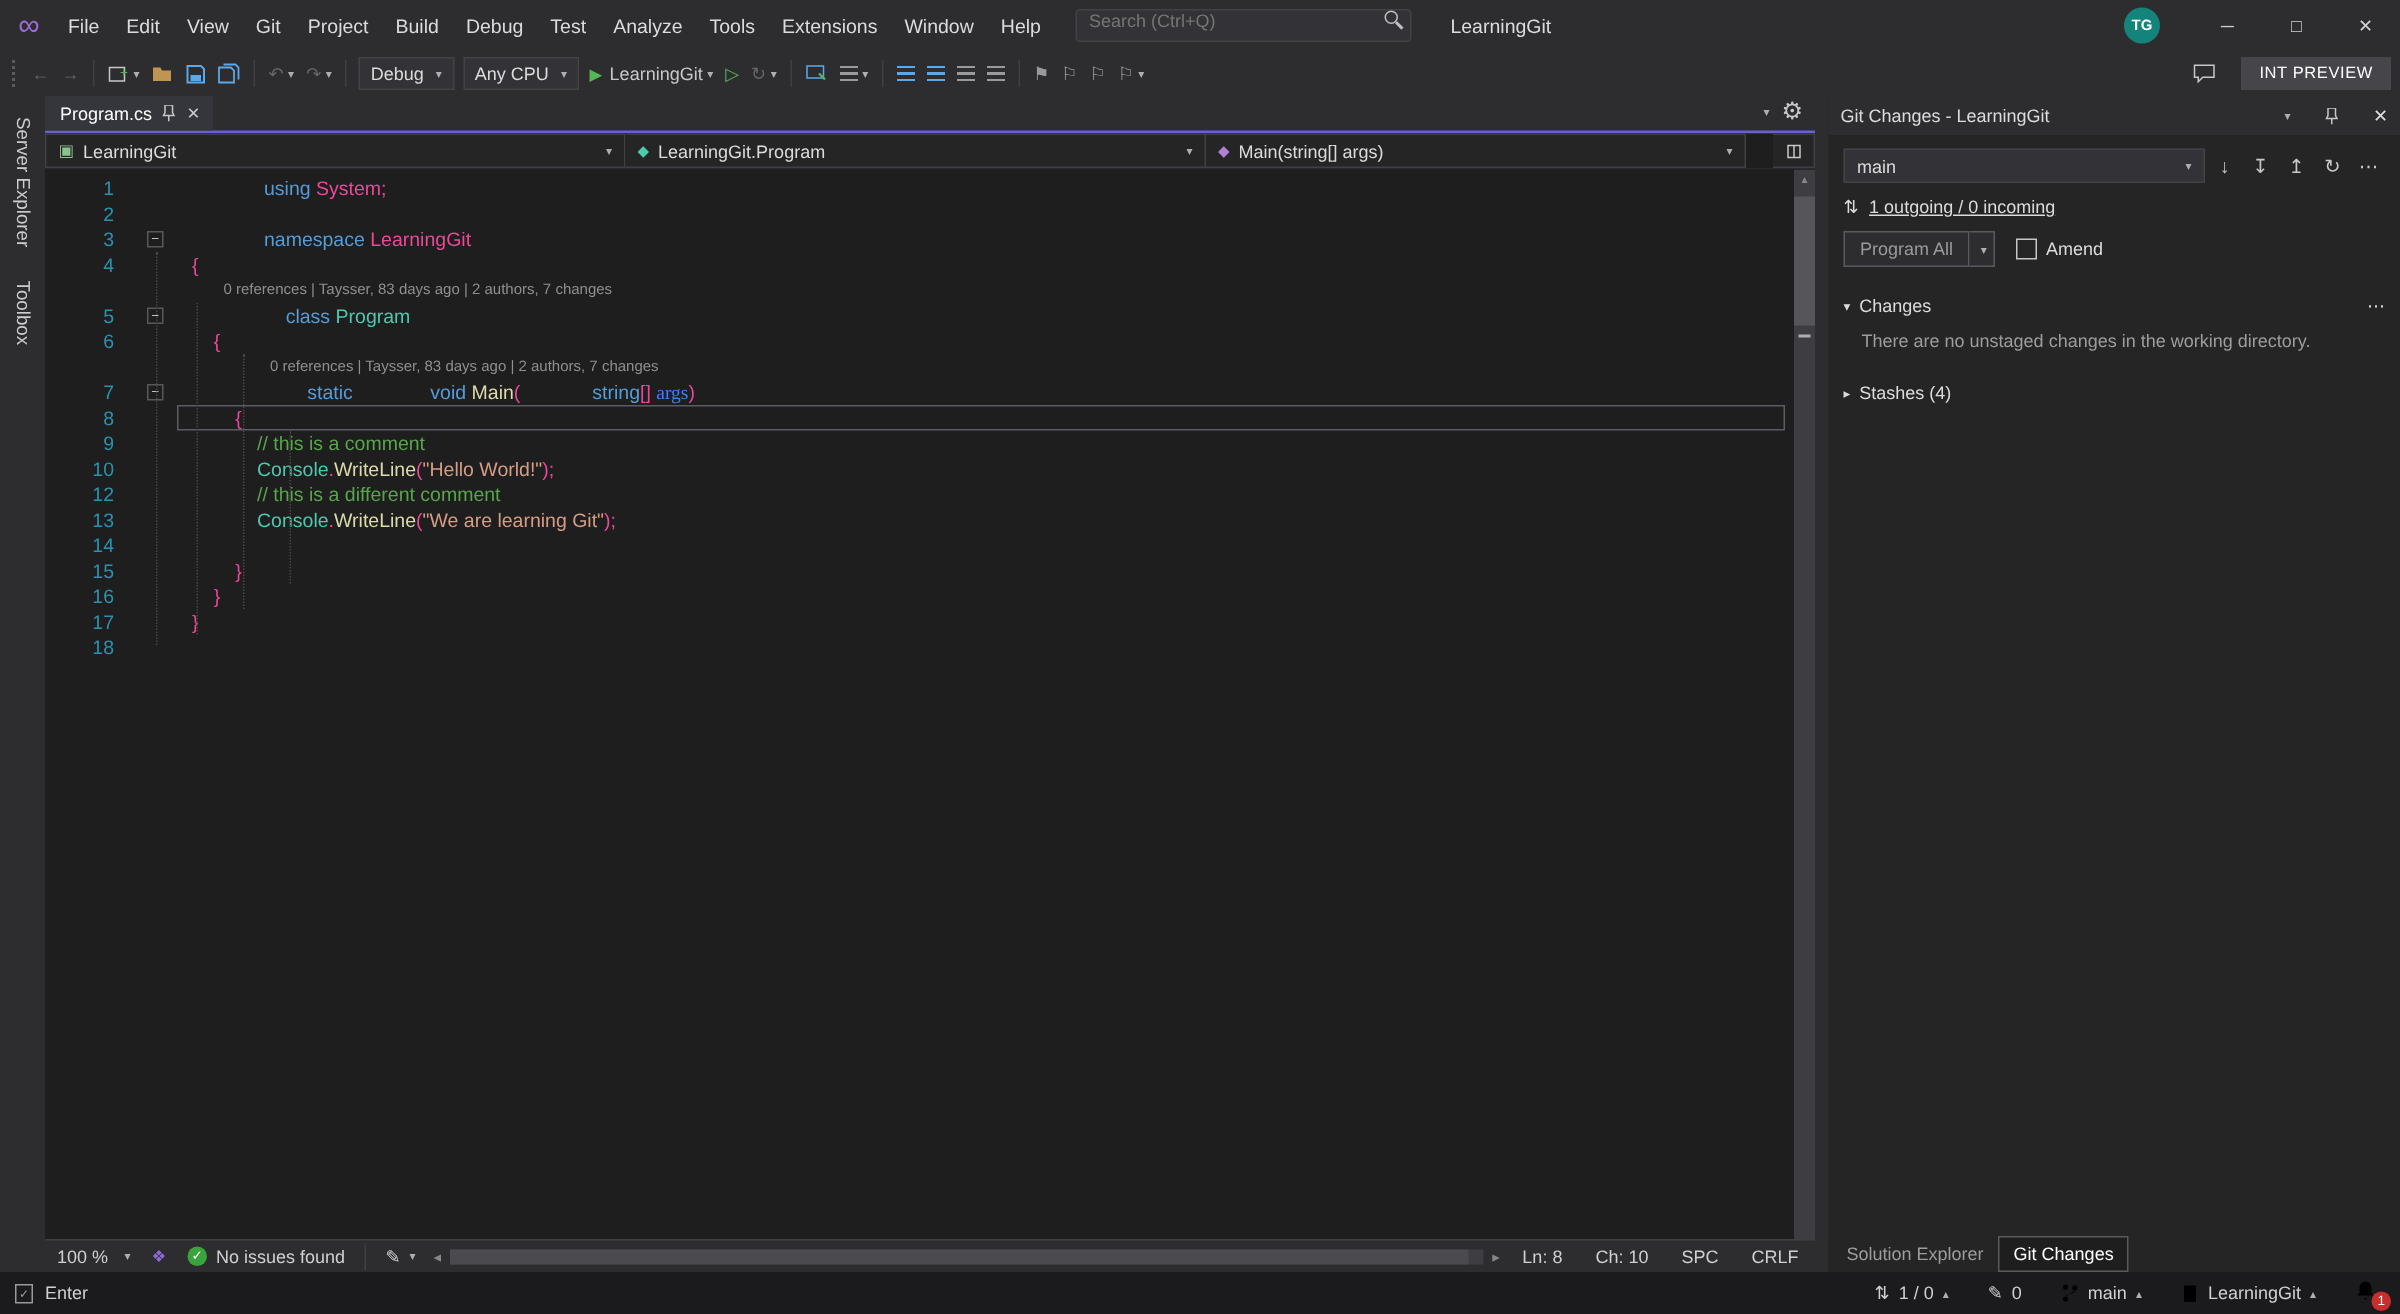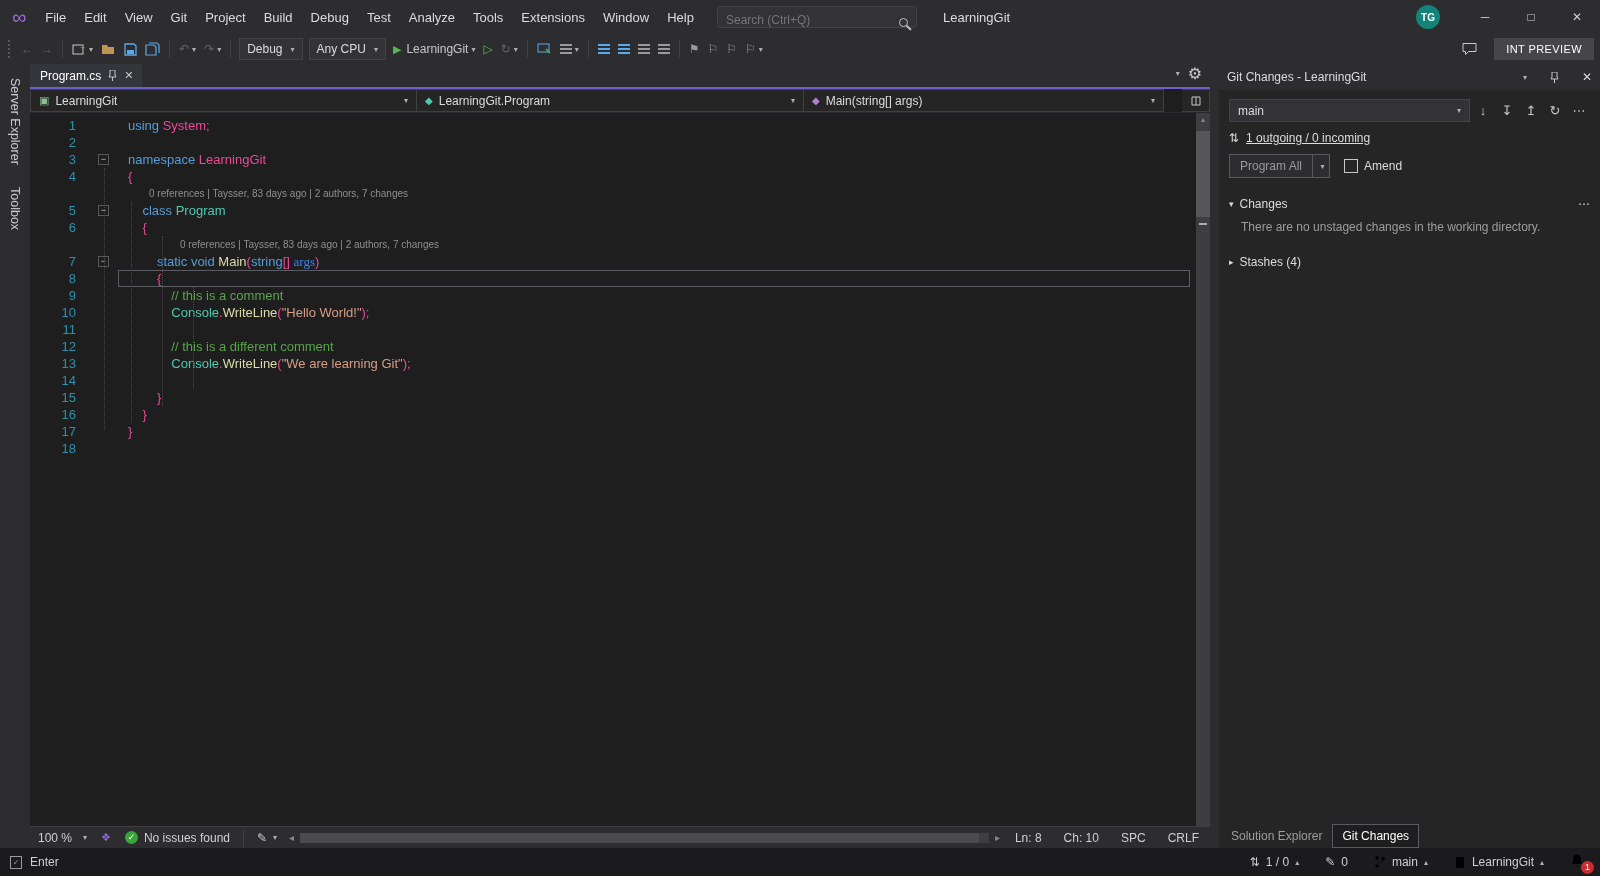--- a/index.html
+++ b/index.html
@@ -4,21 +4,21 @@
 <style>
   * { margin:0; padding:0; box-sizing:border-box; font-family:"Liberation Sans", sans-serif; }
   html,body { width:1600px; height:876px; overflow:hidden; background:#1E1E1E; user-select:none; }
   .root { width:1600px; height:876px; display:flex; flex-direction:column; background:#2D2D30; color:#DCDCDC; }
 
   
   .titlebar { height:34px; display:flex; align-items:center; background:#2D2D30; font-size:13px; }
   .vs-logo { color:#A06BD8; font-size:20px; font-style:italic; padding:0 10px 0 12px; }
   .menus { display:flex; list-style:none; height:100%; align-items:center; }
   .menus li { padding:0 9px; height:100%; display:flex; align-items:center; color:#DCDCDC; cursor:default; }
-  .searchbox { margin-left:14px; width:200px; height:22px; background:#333337; border:1px solid #434346; border-radius:3px; display:flex; align-items:flex-end; padding:0 8px; }
+  .searchbox { margin-left:14px; width:224px; height:22px; background:#333337; border:1px solid #434346; border-radius:3px; display:flex; align-items:flex-start; padding:0 8px; }
   .searchbox input { flex:1; background:transparent; border:none; outline:none; color:#9D9D9D; font-size:12px; }
   .lens { width:9px; height:9px; border:1.5px solid #BFBFBF; border-radius:50%; position:relative; flex:none; }
   .lens::after { content:""; position:absolute; width:6px; height:1.5px; background:#BFBFBF; transform:rotate(45deg); right:-5px; bottom:-2px; }
   .sol-label { margin-left:26px; color:#DCDCDC; }
   .tb-right { margin-left:auto; display:flex; align-items:center; height:100%; }
   .avatar { width:24px; height:24px; border-radius:50%; background:#14837A; color:#fff; font-size:10px; font-weight:bold; display:flex; align-items:center; justify-content:center; margin-right:22px; }
   .winbtn { width:46px; height:100%; display:flex; align-items:center; justify-content:center; color:#D0D0D0; font-size:12px; }
 
   
   .toolbar { height:30px; display:flex; align-items:center; background:#2D2D30; padding:0 6px 0 2px; font-size:12px; }
@@ -62,21 +62,21 @@
   .editor-body { flex:1; position:relative; background:#1E1E1E; overflow:hidden; }
   .code-area { position:absolute; inset:0 14px 0 0; padding-top:4px; font-family:"DejaVu Sans Mono", monospace; font-size:13px; }
   .code-row { display:flex; height:17px; line-height:17px; white-space:pre; }
   .ln { width:60px; text-align:right; padding-right:14px; color:#2B91AF; flex:none; }
   .row-body { flex:1; display:flex; min-width:0; }
   .fold { width:28px; flex:none; position:relative; }
   .fold-box { position:absolute; left:8px; top:3px; width:11px; height:11px; border:1px solid #585858; background:#1E1E1E; color:#C8C8C8; font-size:9px; line-height:9px; text-align:center; }
   .code-text { flex:1; padding-left:10px; color:#DCDCDC; }
   .code-row .current-box { box-shadow:inset 0 0 0 1px #5C5C64; margin-right:6px; }
   .lens-row .code-text { font-family:"Liberation Sans", sans-serif; font-size:10px; color:#8F8F8F; line-height:17px; }
-  .tk-kw { color:#569CD6; } .tk-ty { color:#4EC9B0; } .tk-me { color:#DCDCAA; }
+  .tk-kw { color:#569CD6;margin-left:48px; } .tk-ty { color:#4EC9B0; } .tk-me { color:#DCDCAA; }
   .tk-st { color:#D69D85; } .tk-co { color:#57A64A; } .tk-pl { color:#ec4899; } .tk-pa { color:#3b82f6;font-family:Liberation Serif, serif; }
   .guide { position:absolute; width:0; border-left:1px dotted #464646; }
   .g-fold { left:74px; top:55px; height:262px; }
   .g-0 { left:101px; top:89px; height:221px; }
   .g-4 { left:132px; top:123px; height:170px; }
   .g-8 { left:163px; top:174px; height:102px; }
 
   .vscroll { position:absolute; top:0; right:0; bottom:0; width:14px; background:#3E3E42; display:flex; flex-direction:column; align-items:center; }
   .vs-arrow { color:#85858A; font-size:8px; height:14px; line-height:14px; }
   .vthumb { width:14px; height:86px; background:#55555A; margin-top:4px; }
@@ -324,21 +324,20 @@
             <div class="code-row"><span class="ln">3</span><span class="row-body"><span class="fold"><span class="fold-box">−</span></span><span class="code-text"><span class="tk-kw">namespace</span><span class="tk-pl"> LearningGit</span></span></span></div>
             <div class="code-row"><span class="ln">4</span><span class="row-body"><span class="fold"></span><span class="code-text"><span class="tk-pl">{</span></span></span></div>
             <div class="code-row lens-row"><span class="ln"></span><span class="row-body"><span class="fold"></span><span class="code-text" style="padding-left: 31px;">0 references | Taysser, 83 days ago | 2 authors, 7 changes</span></span></div>
             <div class="code-row"><span class="ln">5</span><span class="row-body"><span class="fold"><span class="fold-box">−</span></span><span class="code-text"><span class="tk-pl">    </span><span class="tk-kw">class</span><span class="tk-pl"> </span><span class="tk-ty">Program</span></span></span></div>
             <div class="code-row"><span class="ln">6</span><span class="row-body"><span class="fold"></span><span class="code-text"><span class="tk-pl">    {</span></span></span></div>
             <div class="code-row lens-row"><span class="ln"></span><span class="row-body"><span class="fold"></span><span class="code-text" style="padding-left: 62px;">0 references | Taysser, 83 days ago | 2 authors, 7 changes</span></span></div>
             <div class="code-row"><span class="ln">7</span><span class="row-body"><span class="fold"><span class="fold-box">−</span></span><span class="code-text"><span class="tk-pl">        </span><span class="tk-kw">static</span><span class="tk-pl"> </span><span class="tk-kw">void</span><span class="tk-pl"> </span><span class="tk-me">Main</span><span class="tk-pl">(</span><span class="tk-kw">string</span><span class="tk-pl">[] </span><span class="tk-pa">args</span><span class="tk-pl">)</span></span></span></div>
             <div class="code-row"><span class="ln">8</span><span class="row-body"><span class="fold"></span><span class="code-text current-box"><span class="tk-pl">        {</span></span></span></div>
             <div class="code-row"><span class="ln">9</span><span class="row-body"><span class="fold"></span><span class="code-text"><span class="tk-pl">            </span><span class="tk-co">// this is a comment</span></span></span></div>
             <div class="code-row"><span class="ln">10</span><span class="row-body"><span class="fold"></span><span class="code-text"><span class="tk-pl">            </span><span class="tk-ty">Console</span><span class="tk-pl">.</span><span class="tk-me">WriteLine</span><span class="tk-pl">(</span><span class="tk-st">"Hello World!"</span><span class="tk-pl">);</span></span></span></div>
-            <div class="code-row"><span class="ln">11</span><span class="row-body"><span class="fold"></span><span class="code-text"></span></span></div>
             <div class="code-row"><span class="ln">12</span><span class="row-body"><span class="fold"></span><span class="code-text"><span class="tk-pl">            </span><span class="tk-co">// this is a different comment</span></span></span></div>
             <div class="code-row"><span class="ln">13</span><span class="row-body"><span class="fold"></span><span class="code-text"><span class="tk-pl">            </span><span class="tk-ty">Console</span><span class="tk-pl">.</span><span class="tk-me">WriteLine</span><span class="tk-pl">(</span><span class="tk-st">"We are learning Git"</span><span class="tk-pl">);</span></span></span></div>
             <div class="code-row"><span class="ln">14</span><span class="row-body"><span class="fold"></span><span class="code-text"></span></span></div>
             <div class="code-row"><span class="ln">15</span><span class="row-body"><span class="fold"></span><span class="code-text"><span class="tk-pl">        }</span></span></span></div>
             <div class="code-row"><span class="ln">16</span><span class="row-body"><span class="fold"></span><span class="code-text"><span class="tk-pl">    }</span></span></span></div>
             <div class="code-row"><span class="ln">17</span><span class="row-body"><span class="fold"></span><span class="code-text"><span class="tk-pl">}</span></span></span></div>
             <div class="code-row"><span class="ln">18</span><span class="row-body"><span class="fold"></span><span class="code-text"></span></span></div>
           </div>
         <div class="guide g-fold"></div>
         <div class="guide g-0"></div>

